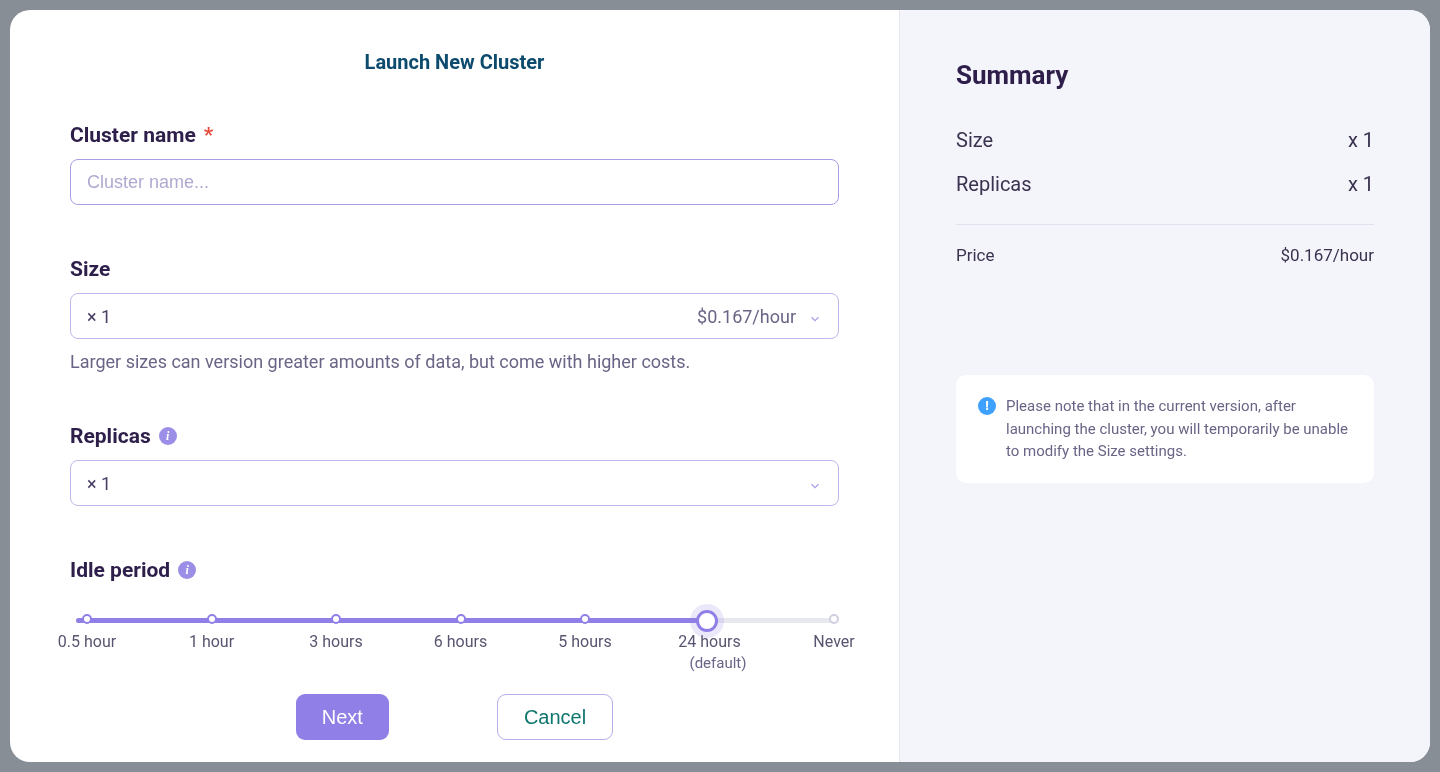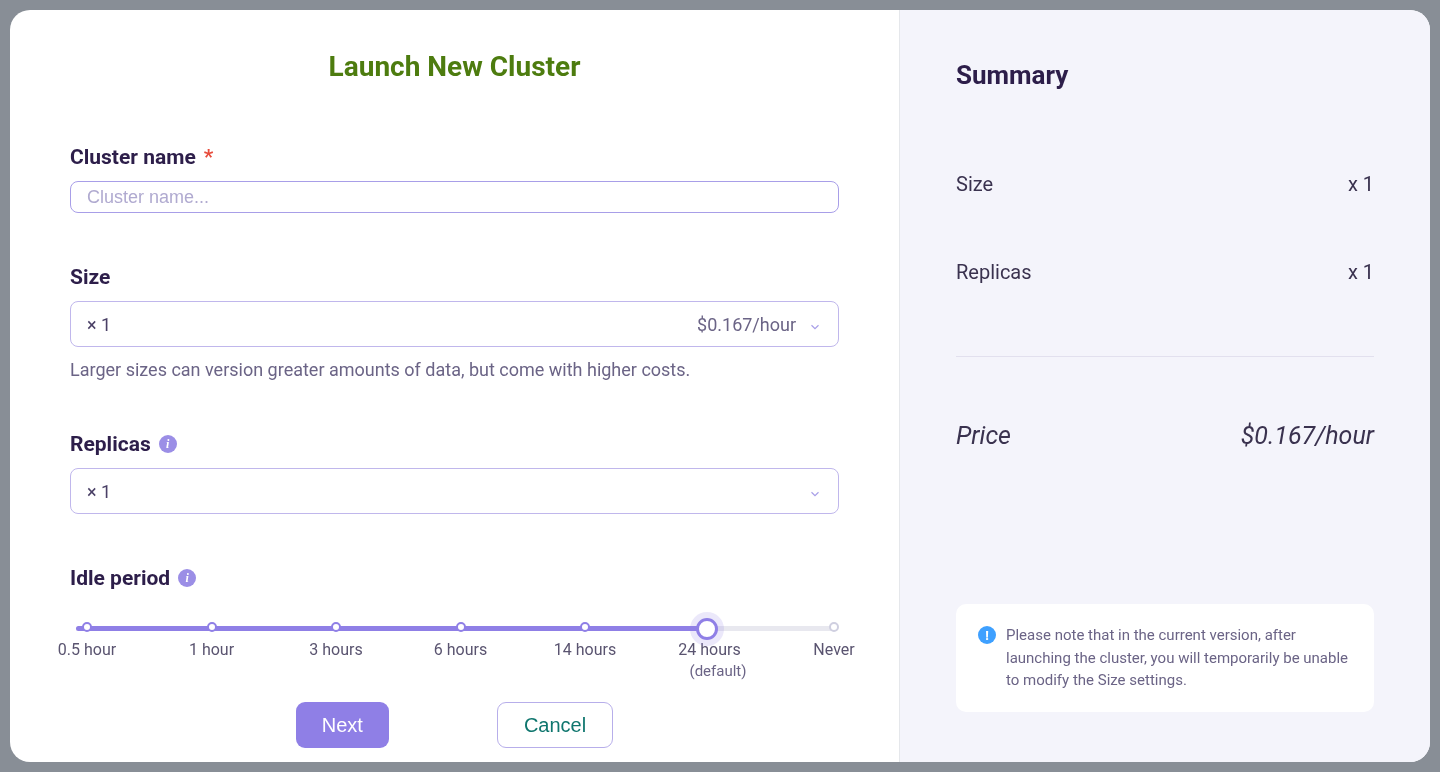--- a/index.html
+++ b/index.html
@@ -20,25 +20,25 @@
     overflow: hidden;
   }
   .main {
     flex: 1;
     padding: 40px 60px 30px 60px;
     border-right: 1px solid #e5e7eb;
     display: flex;
     flex-direction: column;
   }
   .title {
-    font-size: 28px;
+    font-size: 20px;
     font-weight: 700;
-    color: #4d7c0f;
+    color: #0c4a6e;
     text-align: center;
-    margin-bottom: 40px;
+    margin-bottom: 27px;
   }
   .field-group { margin-bottom: 30px; }
   .label {
     font-size: 21px;
     font-weight: 700;
     color: #2d1e4a;
     margin-bottom: 12px;
     display: flex;
     align-items: center;
     gap: 8px;
@@ -55,21 +55,21 @@
     background: #9b8ee6;
     color: #fff;
     font-size: 12px;
     font-weight: 700;
     font-style: italic;
     font-family: Georgia, serif;
     cursor: default;
   }
   .text-input {
     width: 100%;
-    height: 32px;
+    height: 46px;
     border: 1px solid #a89ee8;
     border-radius: 8px;
     padding: 0 16px;
     font-size: 18px;
     color: #2d1e4a;
     outline: none;
   }
   .text-input::placeholder { color: #b0aad0; }
   .select {
     width: 100%;
@@ -194,21 +194,20 @@
     background: #fff;
     color: #0f766e;
     border: 1px solid #b7aeea;
   }
   .sidebar {
     width: 530px;
     background: #f4f4fb;
     padding: 50px 56px;
     display: flex;
     flex-direction: column;
-    justify-content: space-between;
   }
   .summary-title {
     font-size: 26px;
     font-weight: 700;
     color: #2d1e4a;
     margin-bottom: 28px;
   }
   .summary-row {
     display: flex;
     justify-content: space-between;
@@ -315,21 +314,21 @@
             <div class="tick">
               <div class="tick-dot"></div>
               <div class="tick-label">3 hours</div>
             </div>
             <div class="tick">
               <div class="tick-dot"></div>
               <div class="tick-label">6 hours</div>
             </div>
             <div class="tick">
               <div class="tick-dot"></div>
-              <div class="tick-label">14 hours</div>
+              <div class="tick-label">5 hours</div>
             </div>
             <div class="tick">
               <div class="tick-dot"></div>
               <div class="tick-label">24 hours</div>
               <div class="tick-sub">(default)</div>
             </div>
             <div class="tick">
               <div class="tick-dot future"></div>
               <div class="tick-label">Never</div>
             </div>
@@ -347,21 +346,21 @@
     <div class="summary-title">Summary</div>
     <div class="summary-row">
       <span>Size</span>
       <span>x 1</span>
     </div>
     <div class="summary-row">
       <span>Replicas</span>
       <span>x 1</span>
     </div>
     <hr class="summary-divider">
-    <div class="summary-row" style="font-size:25px;font-style:italic;">
+    <div class="summary-row" style="font-size:17px;">
       <span>Price</span>
       <span>$0.167/hour</span>
     </div>
 
     <div class="note">
       <span class="note-icon">!</span>
       <span>Please note that in the current version, after launching the cluster, you will temporarily be unable to modify the Size settings.</span>
     </div>
   </div>
 

